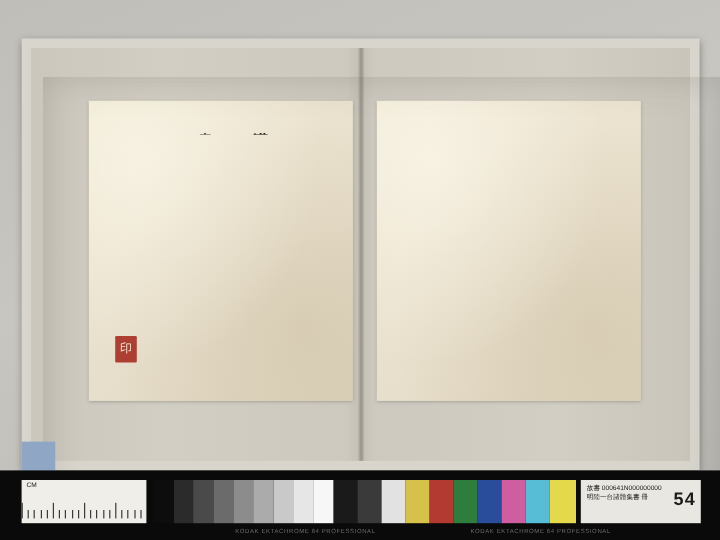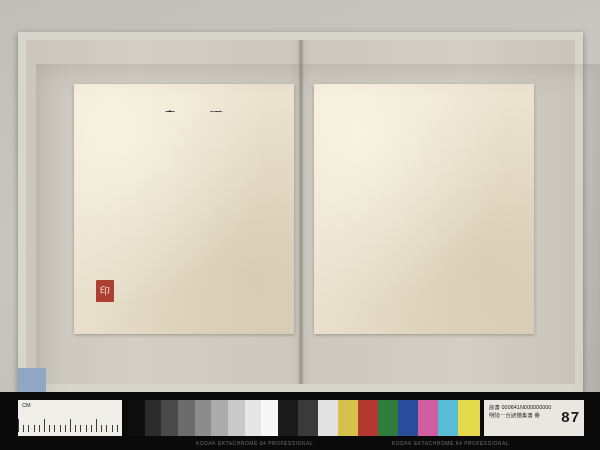--- a/index.html
+++ b/index.html
@@ -352,19 +352,19 @@
     <div class="cb-seg" style="width: 20px; background: rgb(47, 125, 60);"></div>
     <div class="cb-seg" style="width: 20px; background: rgb(42, 77, 155);"></div>
     <div class="cb-seg" style="width: 20px; background: rgb(207, 94, 160);"></div>
     <div class="cb-seg" style="width: 20px; background: rgb(87, 188, 214);"></div>
     <div class="cb-seg" style="width: 22px; background: rgb(228, 217, 74);"></div>
   </div>
 
   <div class="label-plate">
     <div>故書 000641N000000000</div>
     <div>明陸一台諸體集書   冊</div>
-    <div class="plate-num">87</div>
+    <div class="plate-num">54</div>
   </div>
 
   <div class="film-text ft1">KODAK  EKTACHROME  64  PROFESSIONAL</div>
   <div class="film-text ft2">KODAK  EKTACHROME  64  PROFESSIONAL</div>
 
 </div>
 
 </body></html>

